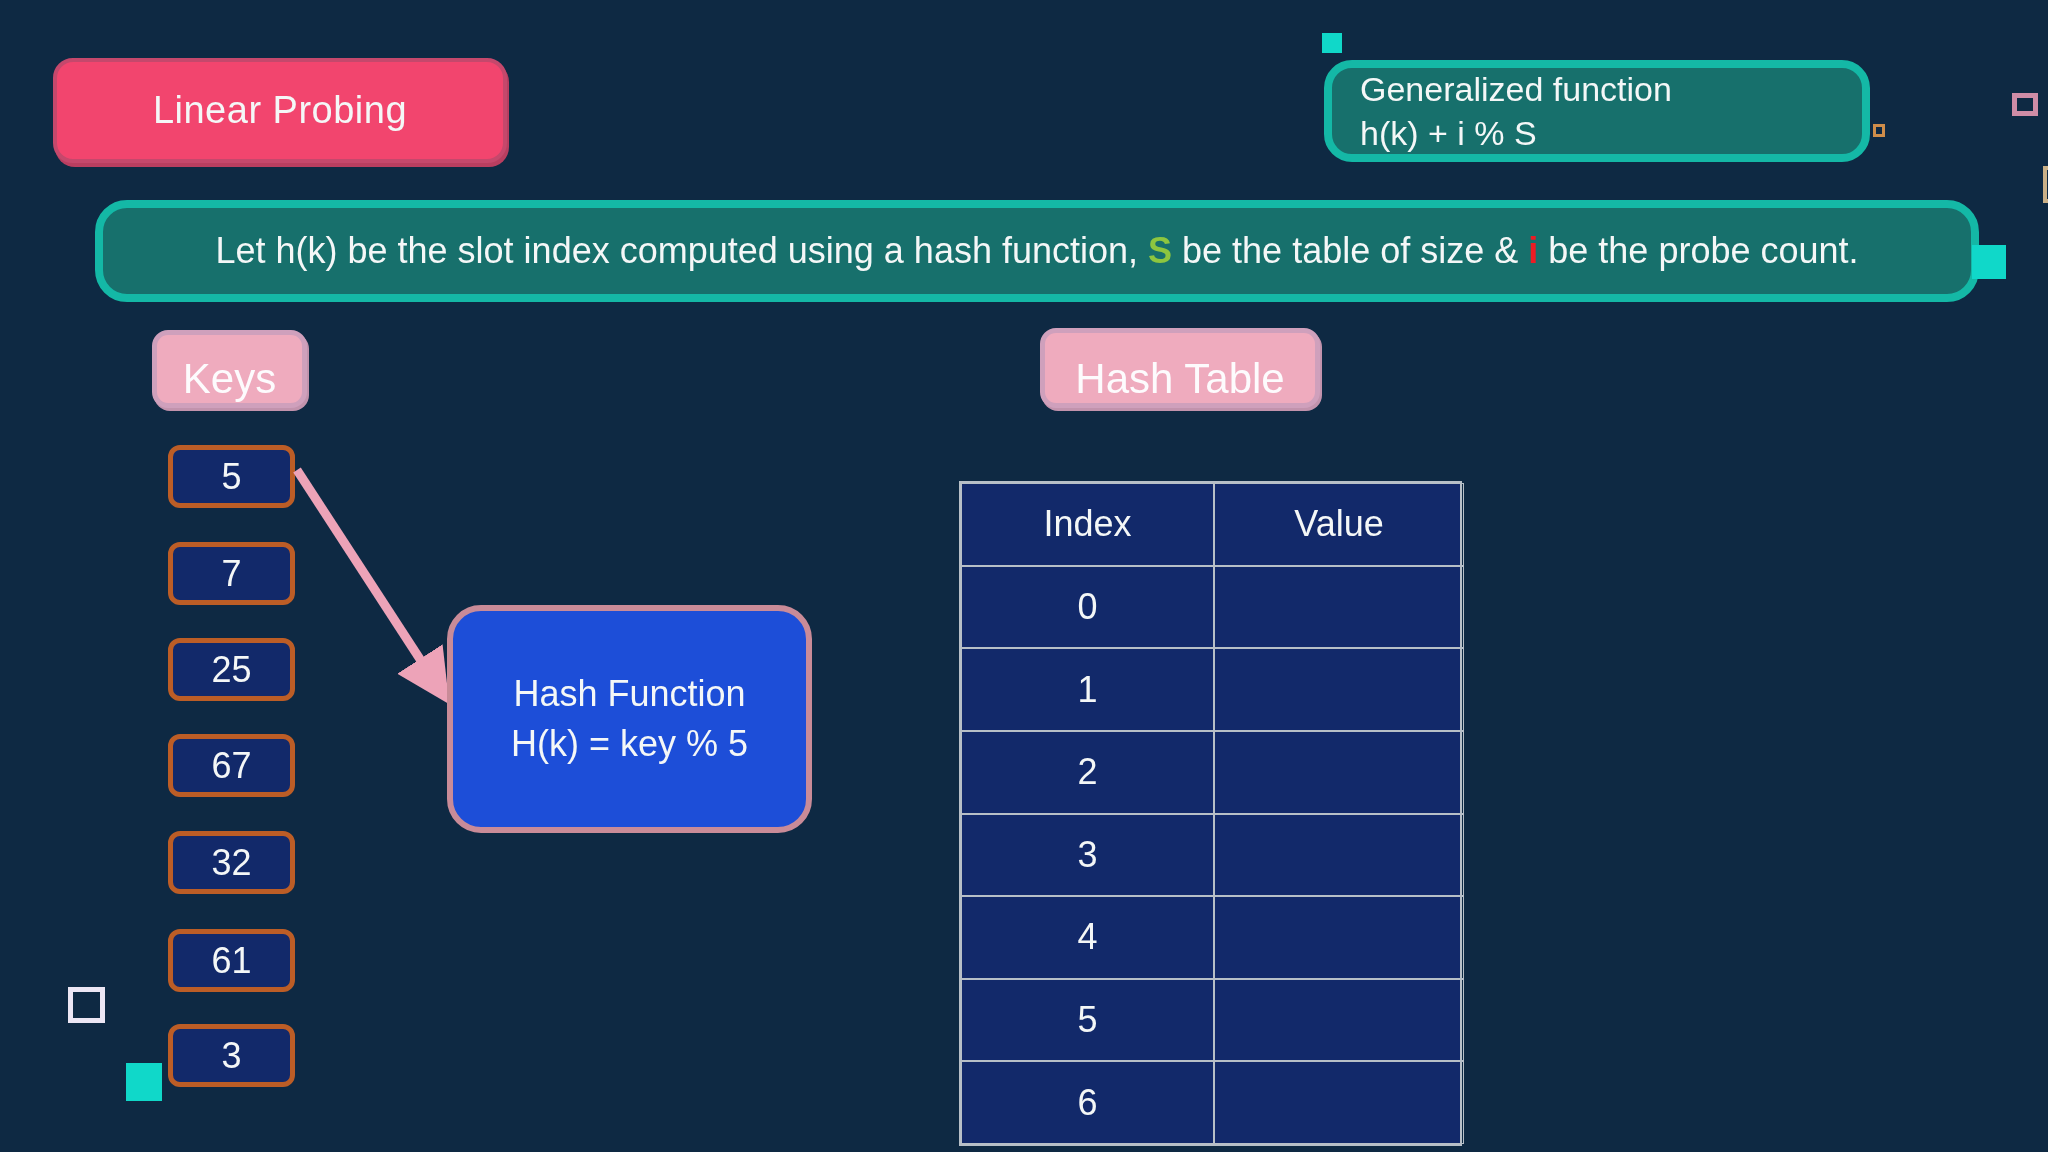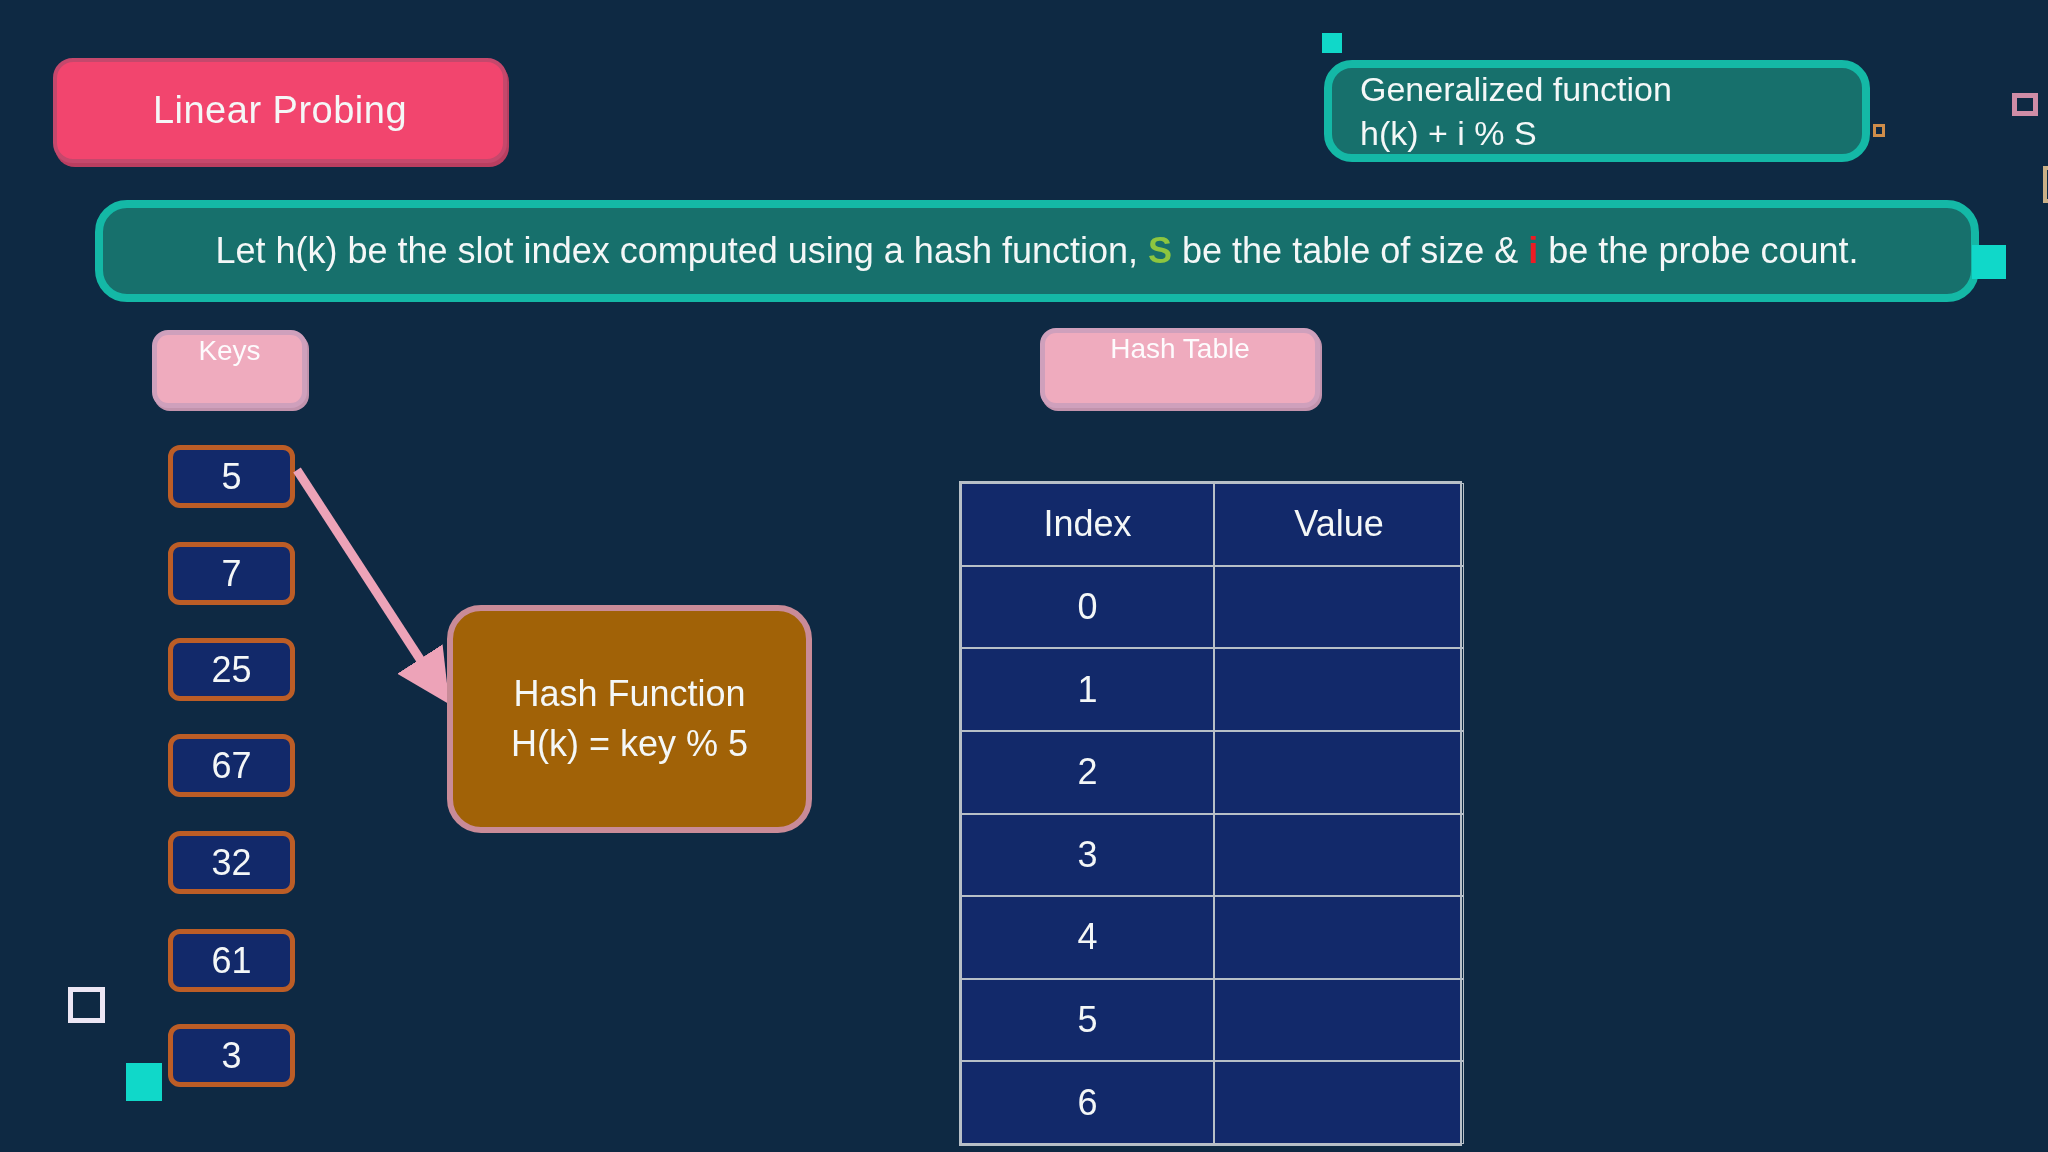--- a/index.html
+++ b/index.html
@@ -33,39 +33,39 @@
     left:83px;top:200px;width:1884px;height:102px;border-radius:32px;
     display:flex;align-items:center;justify-content:center;
     font-size:36px;white-space:nowrap;margin-left:12px;
   }
   .description .green{color:#8dc63f;font-weight:bold;}
   .description .red{color:#ed1c24;font-weight:bold;}
 
   
   .pink-label{
     background:#efabbe;border:5px solid #cfa0bc;border-radius:16px;
-    display:flex;align-items:flex-start;justify-content:center;
-    font-size:28px;color:#fdfbfd;
+    display:flex;align-items:flex-end;justify-content:center;
+    font-size:42px;color:#fdfbfd;
     box-shadow:2px 3px 0 #c293ad;
   }
   .keys-label{left:152px;top:330px;width:155px;height:78px;}
   .hash-table-label{left:1040px;top:328px;width:280px;height:80px;}
 
   
   .key{
     left:168px;width:127px;height:63px;
     background:#12296a;border:5px solid #bc5d26;border-radius:12px;
     display:flex;align-items:center;justify-content:center;
     font-size:36px;
   }
 
   
   .hash-fn{
     left:447px;top:605px;width:365px;height:228px;
-    background:#a16207;border:6px solid #c98b98;border-radius:34px;
+    background:#1d4ed8;border:6px solid #c98b98;border-radius:34px;
     display:flex;flex-direction:column;align-items:center;justify-content:center;
     font-size:36px;line-height:50px;
   }
 
   
   .htable{
     left:959px;top:443px;width:503px;height:665px;
     display:grid;grid-template-columns:253px 250px;grid-template-rows:repeat(8,1fr);
     background:#12296a;border:2px solid #b7bfc7;margin-top:38px;
   }

